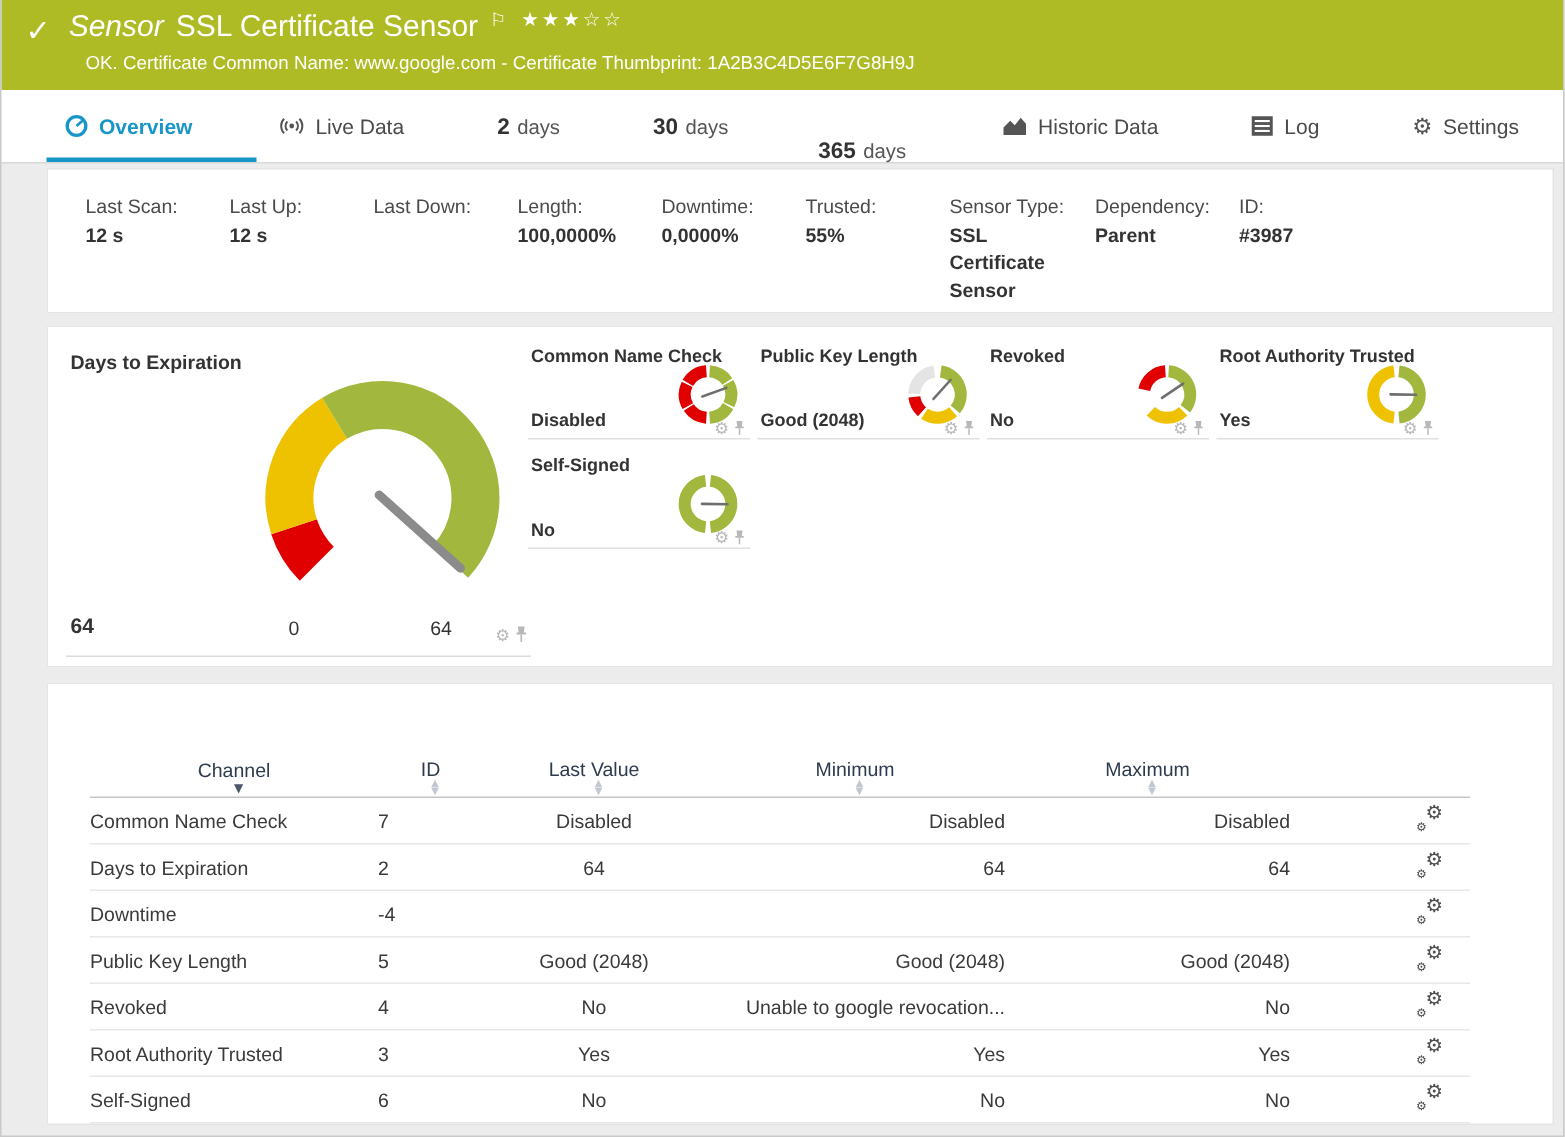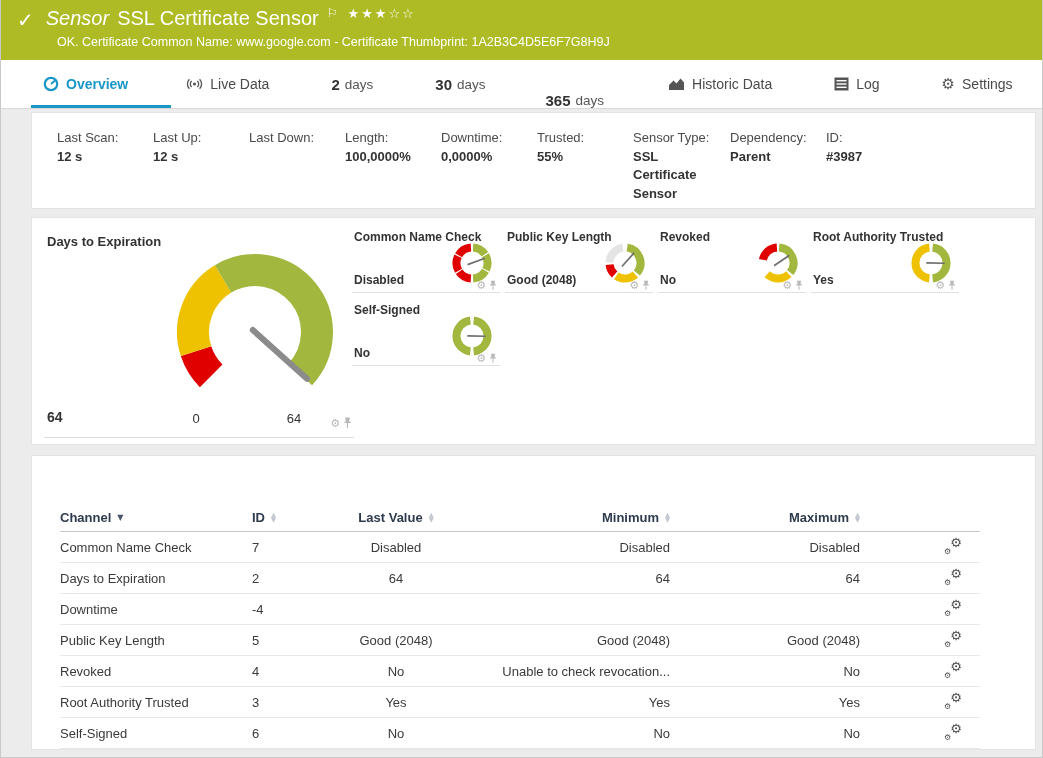--- a/index.html
+++ b/index.html
@@ -51,21 +51,21 @@
   .sg-svg { position:absolute; left:98px; top:16px; }
   .sg-icons { position:absolute; right:3px; bottom:1px; }
   .gicons { display:flex; align-items:center; gap:3px; color:#b8b8b8; }
   .gicons .mini-gear { font-size:11px; line-height:1; font-family:"DejaVu Sans",sans-serif; }
   
   .table-panel { top:455px; height:295px; }
   .sensor-table { margin:48px 0 0 28px; width:920px; }
   .t-hrow, .t-row { display:grid; grid-template-columns:192px 70px 148px 200px 190px 120px; align-items:center; }
   .t-hrow { height:28px; border-bottom:1px solid #c6c6c6; }
   .t-row { height:31px; border-bottom:1px solid #e8e8e8; font-size:13px; color:#3a3a3a; }
-  .th { font-size:13px; font-weight:bold; color:#2e3b4e; display:flex; align-items:center; }
+  .th { font-size:13px; font-weight:normal; color:#2e3b4e; display:flex; align-items:center;flex-direction:column; }
   .c-lv { justify-content:center; text-align:center; }
   .c-min, .c-max { justify-content:flex-end; text-align:right; }
   .c-ic { text-align:right; padding-right:18px; }
   .caret-down { font-size:8px; color:#4a5568; margin-left:6px; font-family:"DejaVu Sans",sans-serif; }
   .sort-dual { display:flex; flex-direction:column; margin-left:6px; color:#c2c8d0; font-size:6.5px; line-height:5px; font-family:"DejaVu Sans",sans-serif; }
   .row-gear { position:relative; display:inline-block; width:18px; height:16px; color:#4f4f4f; cursor:pointer; }
   .row-gear .g-big { position:absolute; right:0; top:-3px; font-size:13px; font-family:"DejaVu Sans",sans-serif; }
   .row-gear .g-small { position:absolute; left:0; bottom:-2px; font-size:8px; font-family:"DejaVu Sans",sans-serif; }
 </style>
 </head>
@@ -369,21 +369,21 @@
         <div>5</div>
         <div class="c-lv">Good (2048)</div>
         <div class="c-min">Good (2048)</div>
         <div class="c-max">Good (2048)</div>
         <div class="c-ic"><span class="row-gear"><span class="g-big">⚙</span><span class="g-small">⚙</span></span></div>
       </div>
       <div class="t-row">
         <div>Revoked</div>
         <div>4</div>
         <div class="c-lv">No</div>
-        <div class="c-min">Unable to check revocation...</div>
+        <div class="c-min">Unable to google revocation...</div>
         <div class="c-max">No</div>
         <div class="c-ic"><span class="row-gear"><span class="g-big">⚙</span><span class="g-small">⚙</span></span></div>
       </div>
       <div class="t-row">
         <div>Root Authority Trusted</div>
         <div>3</div>
         <div class="c-lv">Yes</div>
         <div class="c-min">Yes</div>
         <div class="c-max">Yes</div>
         <div class="c-ic"><span class="row-gear"><span class="g-big">⚙</span><span class="g-small">⚙</span></span></div>

